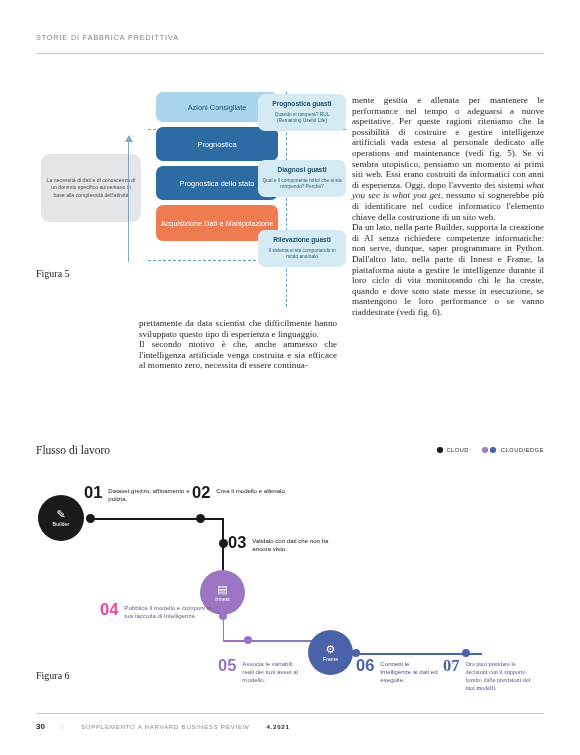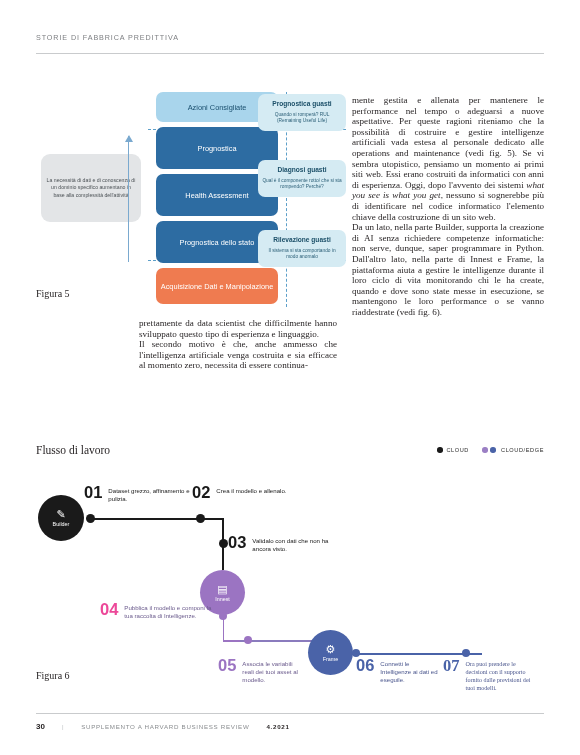--- a/index.html
+++ b/index.html
@@ -29,40 +29,40 @@
   
   .col { position:absolute; font-size:9.1px; line-height:10.6px; text-align:justify; }
   .col p { margin:0; }
   .col-mid { left:139px; top:318px; width:198px; }
   .col-right { left:352px; top:95px; width:192px; }
   .col em { font-style:italic; }
 
   
   .fig5 { position:absolute; left:36px; top:92px; width:310px; height:215px; }
   .fig5-caption {
-    position:absolute; left:36px; top:288px;
+    position:absolute; left:36px; top:268px;
     font-size:10px; color:#231f20;
   }
   .fig6-caption {
     position:absolute; left:36px; top:670px;
     font-size:10px; color:#231f20;
   }
 
   .stack { position:absolute; left:120px; top:0px; width:122px; }
   .sbox {
     width:122px; border-radius:7px;
     display:flex; align-items:center; justify-content:center;
     text-align:center;
     font-family:"Liberation Sans", sans-serif;
     font-weight:normal; font-size:7.4px; line-height:9px;
     color:#ffffff;
     margin-bottom:5px;
   }
   .sbox.lightblue { background:#a9d5ec; color:#1a4f6e; height:30px; }
-  .sbox.blue { background:#2d6ca2; height:42px; }
+  .sbox.blue { background:#2d6ca2; height:34px; }
   .sbox.orange { background:#ef7b50; height:36px; }
 
   .noteBox {
     position:absolute; left:5px; top:62px; width:100px; height:68px;
     background:#e3e5e7; border-radius:9px;
     display:flex; align-items:center; justify-content:center;
     text-align:center;
     font-family:"Liberation Sans", sans-serif;
     font-size:5.2px; line-height:7.4px; color:#4c5256;
     padding:4px;
@@ -153,21 +153,20 @@
 
     <div class="arrowUp"></div>
 
     <div class="dashH" style="left:112px; top:37px; width:198px;"></div>
     <div class="dashH" style="left:112px; top:168px; width:198px;"></div>
     <div class="dashV" style="left:250px; top:0px; height:215px;"></div>
 
     <div class="stack">
       <div class="sbox lightblue">Azioni Consigliate</div>
       <div class="sbox blue">Prognostica</div>
-      <div class="sbox blue">Health Assessment</div>
       <div class="sbox blue">Prognostica dello stato</div>
       <div class="sbox orange">Acquisizione Dati e Manipolazione</div>
     </div>
 
     <div class="qbox" style="top:2px;">
       <div class="qt">Prognostica guasti</div>
       <div class="qd">Quando si romperà? RUL (Remaining Useful Life)</div>
     </div>
     <div class="qbox" style="top:68px;">
       <div class="qt">Diagnosi guasti</div>

